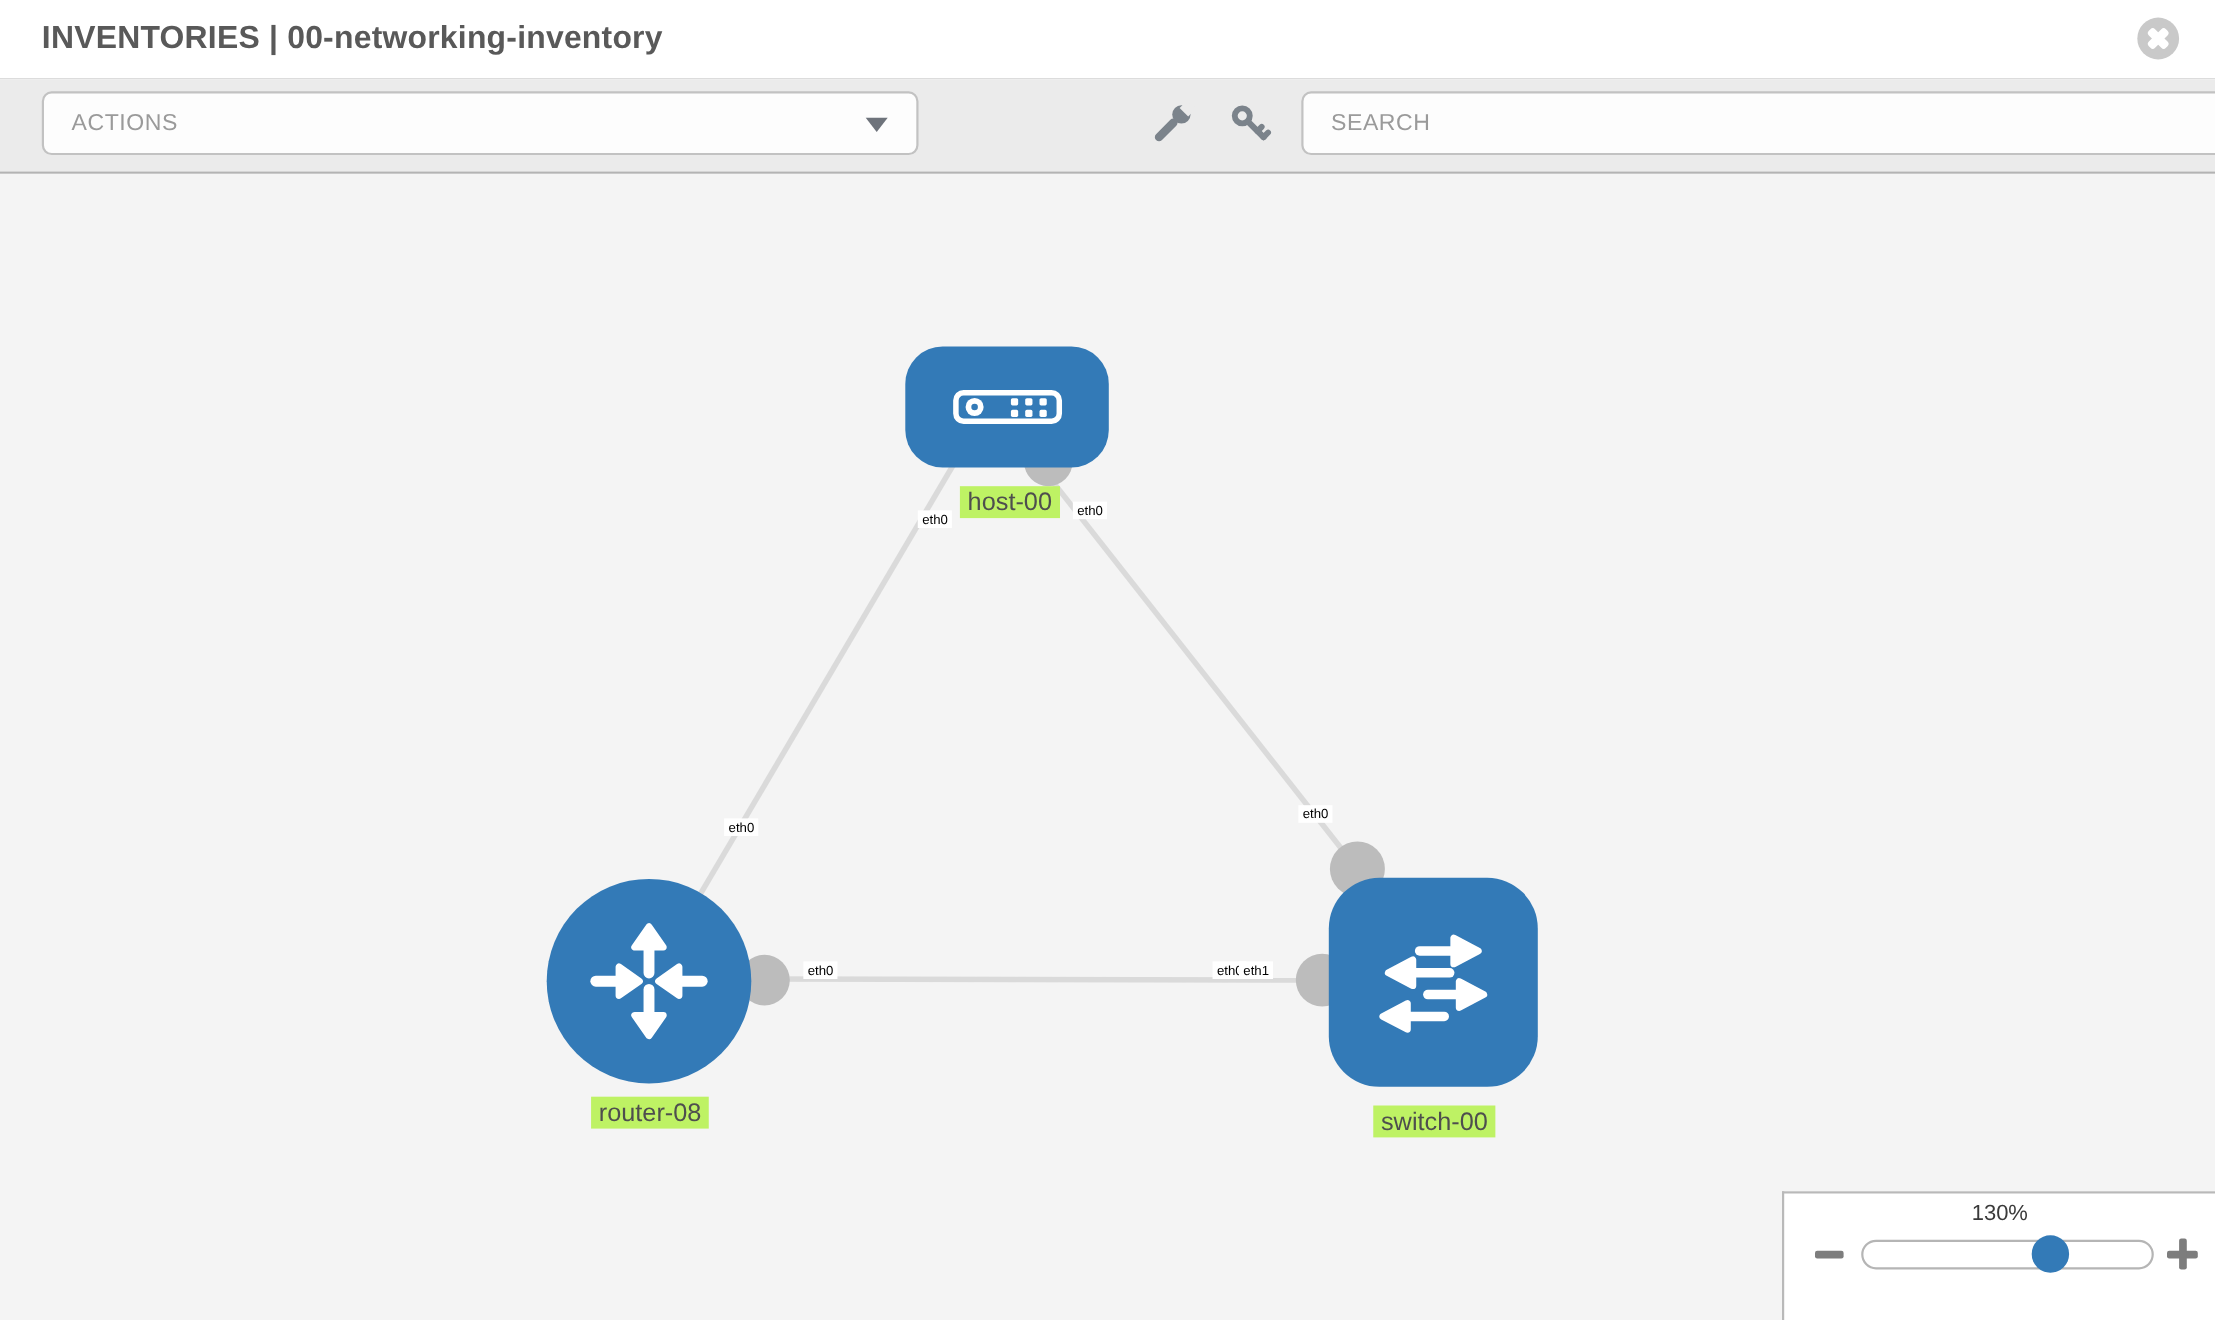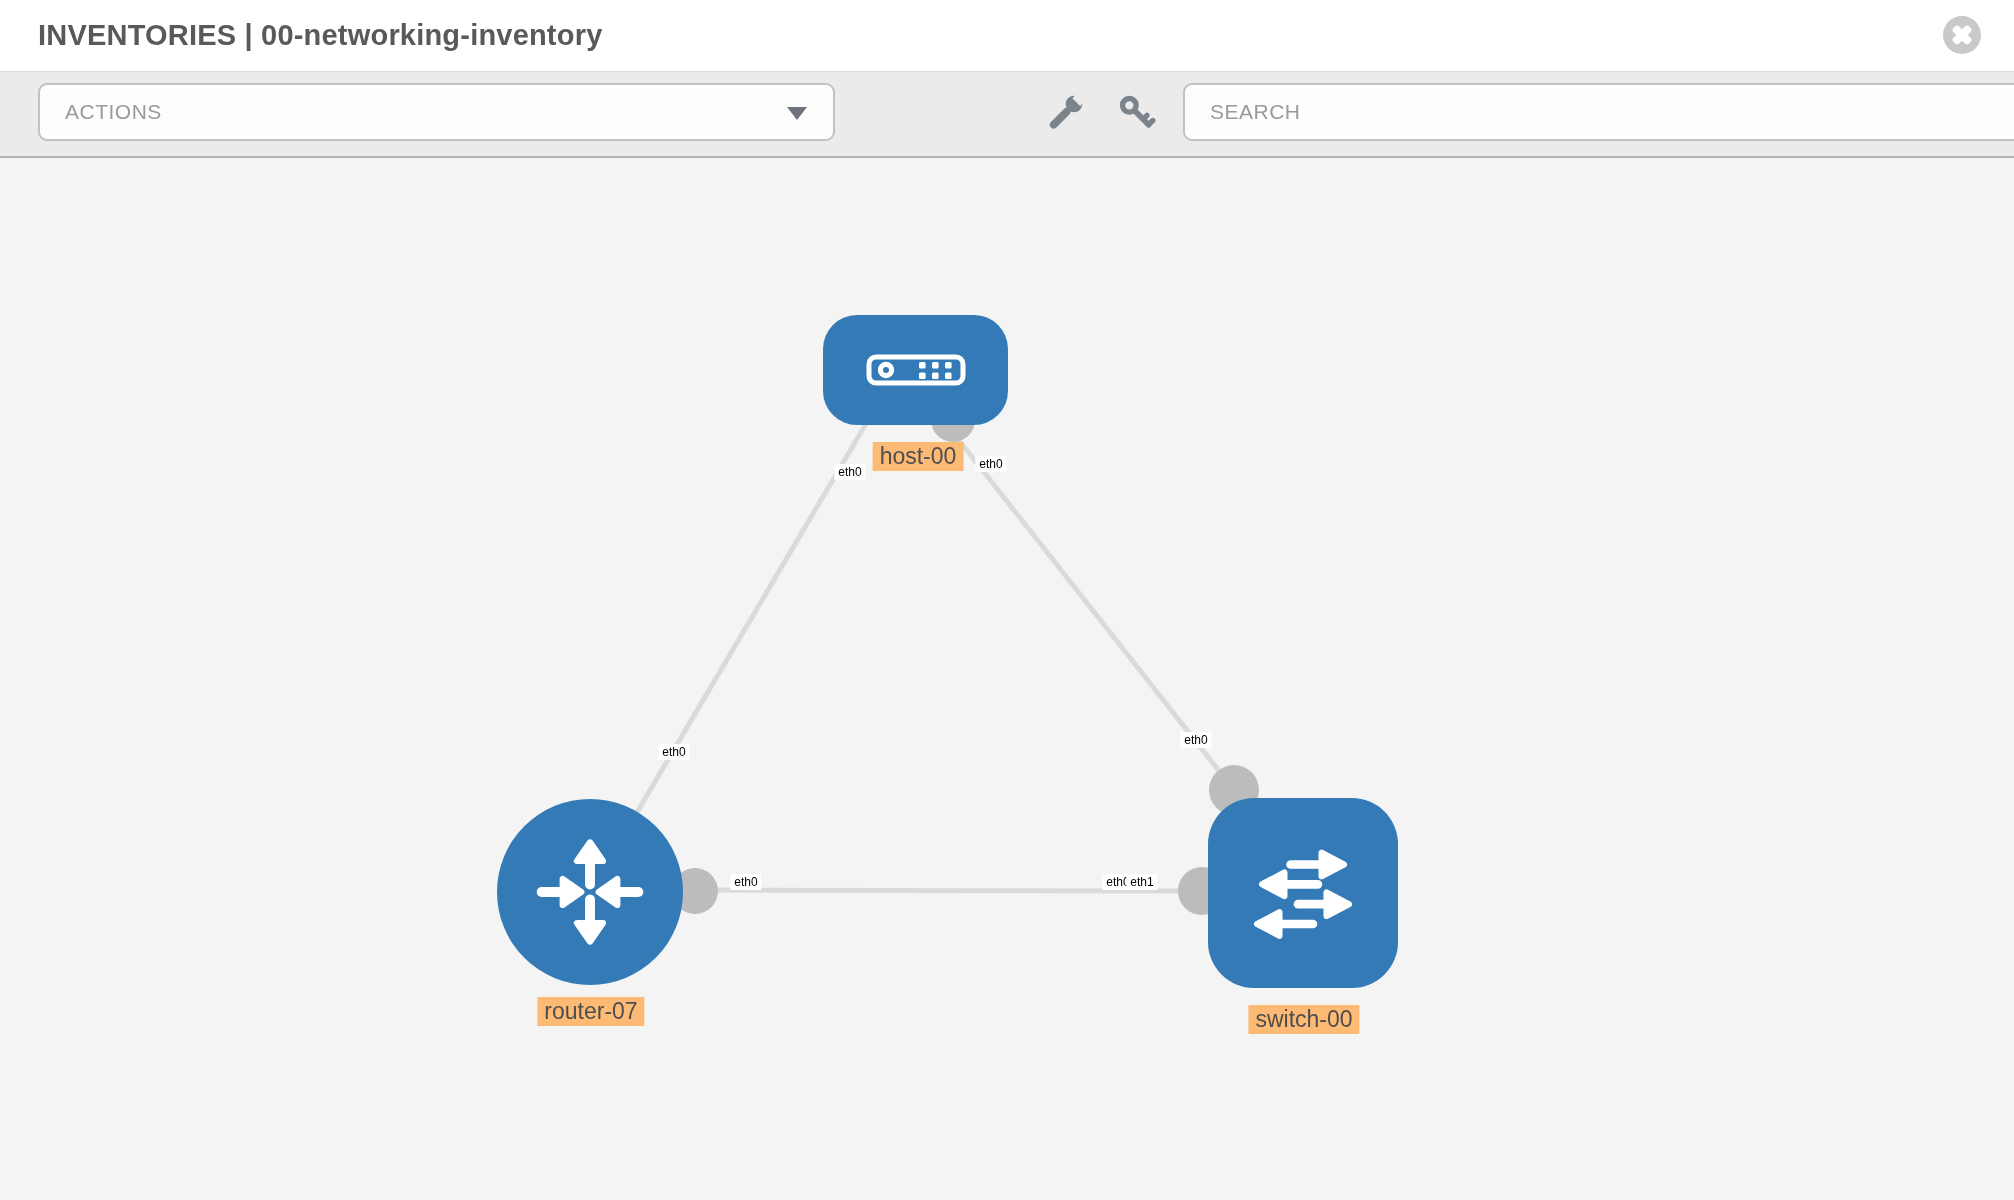--- a/index.html
+++ b/index.html
@@ -37,21 +37,21 @@
 
   
   .canvas { position:absolute; top:158px; left:0; width:2014px; height:1042px;
             background:#f4f4f4; }
   .links-svg { position:absolute; top:0; left:0; }
   .node { position:absolute; background:#337ab7; display:flex;
           align-items:center; justify-content:center; cursor:pointer; z-index:2; }
   #node-host   { left:823px;  top:157px; width:185px; height:110px; border-radius:34px; }
   #node-router { left:497px;  top:641px; width:186px; height:186px; border-radius:50%; }
   #node-switch { left:1208px; top:640px; width:190px; height:190px; border-radius:46px; }
-  .node-label { position:absolute; transform:translateX(-50%); background:#fdba74;
+  .node-label { position:absolute; transform:translateX(-50%); background:#bef264;
                 color:#4e4e4e; font-size:23px; padding:1px 7px; white-space:nowrap; z-index:3; }
   #label-host   { left:918px;  top:284px; }
   #label-router { left:591px;  top:839px; }
   #label-switch { left:1304px; top:847px; }
   .eth-label { position:absolute; transform:translate(-50%,-50%); background:#ffffff;
                color:#000000; font-size:12px; padding:1px 4px; white-space:nowrap; z-index:3; }
   #eth-1 { left:850px;  top:314px; }
   #eth-2 { left:991px;  top:306px; }
   #eth-3 { left:674px;  top:594px; }
   #eth-4 { left:746px;  top:724px; }
@@ -177,25 +177,35 @@
       <g fill="#ffffff" stroke="#ffffff" stroke-width="5" stroke-linejoin="round">
         <polygon points="83,27 65,17.5 65,36.5"></polygon>
         <polygon points="17,43 35,33.5 35,52.5"></polygon>
         <polygon points="87,59 69,49.5 69,68.5"></polygon>
         <polygon points="13,75 31,65.5 31,84.5"></polygon>
       </g>
     </svg>
   </div>
 
   <div class="node-label" id="label-host">host-00</div>
-  <div class="node-label" id="label-router">router-07</div>
+  <div class="node-label" id="label-router">router-08</div>
   <div class="node-label" id="label-switch">switch-00</div>
 
   <div class="eth-label" id="eth-1">eth0</div>
   <div class="eth-label" id="eth-2">eth0</div>
   <div class="eth-label" id="eth-3">eth0</div>
   <div class="eth-label" id="eth-4">eth0</div>
   <div class="eth-label" id="eth-5">eth0</div>
   <div class="eth-label" id="eth-6">eth0</div>
   <div class="eth-label" id="eth-7">eth1</div>
 
+  <div class="zoom-panel">
+    <div class="zoom-level">130%</div>
+    <div class="zoom-minus"></div>
+    <div class="zoom-track"></div>
+    <div class="zoom-thumb"></div>
+    <div class="zoom-plus">
+      <div class="pbar-h"></div>
+      <div class="pbar-v"></div>
+    </div>
+  </div>
 
 </div>
 
 </body></html>

